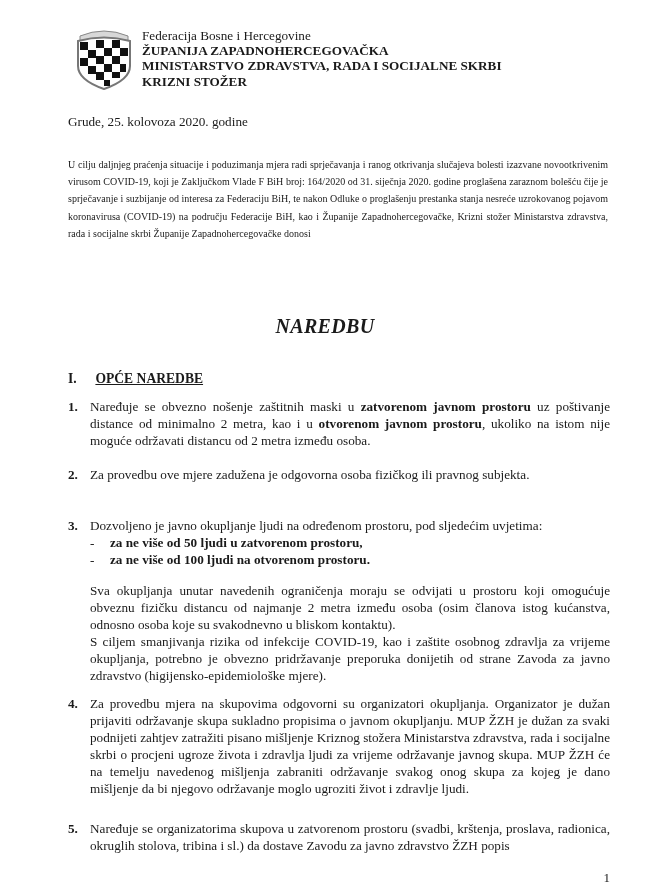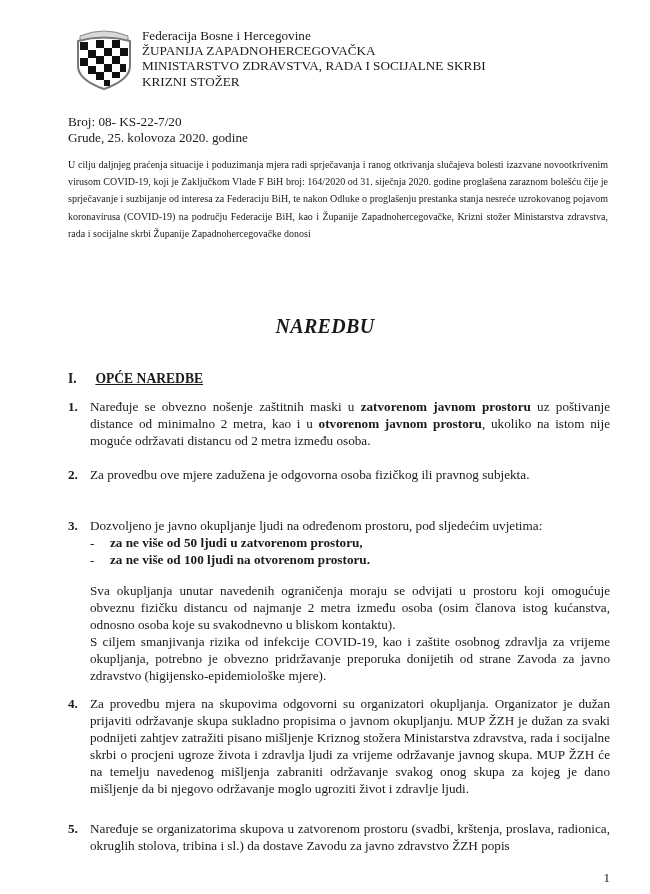--- a/index.html
+++ b/index.html
@@ -3,21 +3,21 @@
 <meta charset="utf-8">
 <style>
   html, body { margin: 0; padding: 0; }
   body {
     width: 650px; height: 894px; background: #ffffff; position: relative; overflow: hidden;
     font-family: "Liberation Serif", "DejaVu Serif", serif; color: #1a1a1a;
   }
   .page { position: absolute; left: 0; top: 0; width: 650px; height: 894px; }
   .crest { position: absolute; left: 74px; top: 28px; width: 60px; height: 62px; }
   .hdr { position: absolute; left: 142px; top: 28px; font-size: 13.2px; line-height: 15.2px; }
-  .hdr .b { font-weight: normal; }
+  .hdr .b { font-weight: bold; }
   .meta { position: absolute; left: 68px; top: 114px; font-size: 13.2px; line-height: 15.5px; }
   .intro {
     position: absolute; left: 68px; top: 156px; width: 540px;
     font-size: 10px; line-height: 17.2px; text-align: justify;
   }
   .title {
     position: absolute; left: 0; width: 650px; top: 315px; text-align: center;
     font-size: 20px; font-weight: bold; font-style: italic; letter-spacing: 0.3px;
   }
   .section {
@@ -63,21 +63,20 @@
   </svg>
 
   <div class="hdr">
     <div>Federacija Bosne i Hercegovine</div>
     <div class="b">ŽUPANIJA ZAPADNOHERCEGOVAČKA</div>
     <div class="b">MINISTARSTVO ZDRAVSTVA, RADA I SOCIJALNE SKRBI</div>
     <div class="b">KRIZNI STOŽER</div>
   </div>
 
   <div class="meta">
-    <div>Broj: 08- KS-22-7/20</div>
     <div>Grude, 25. kolovoza 2020. godine</div>
   </div>
 
   <div class="intro">U cilju daljnjeg praćenja situacije i poduzimanja mjera radi sprječavanja i ranog otkrivanja slučajeva bolesti izazvane novootkrivenim virusom COVID-19, koji je Zaključkom Vlade F BiH broj: 164/2020 od 31. siječnja 2020. godine proglašena zaraznom bolešću čije je sprječavanje i suzbijanje od interesa za Federaciju BiH, te nakon Odluke o proglašenju prestanka stanja nesreće uzrokovanog pojavom koronavirusa (COVID-19) na području Federacije BiH, kao i Županije Zapadnohercegovačke, Krizni stožer Ministarstva zdravstva, rada i socijalne skrbi  Županije Zapadnohercegovačke donosi</div>
 
   <div class="title">NAREDBU</div>
 
   <div class="section">
     <span class="num">I.</span>
     <span class="lbl">OPĆE NAREDBE</span>

